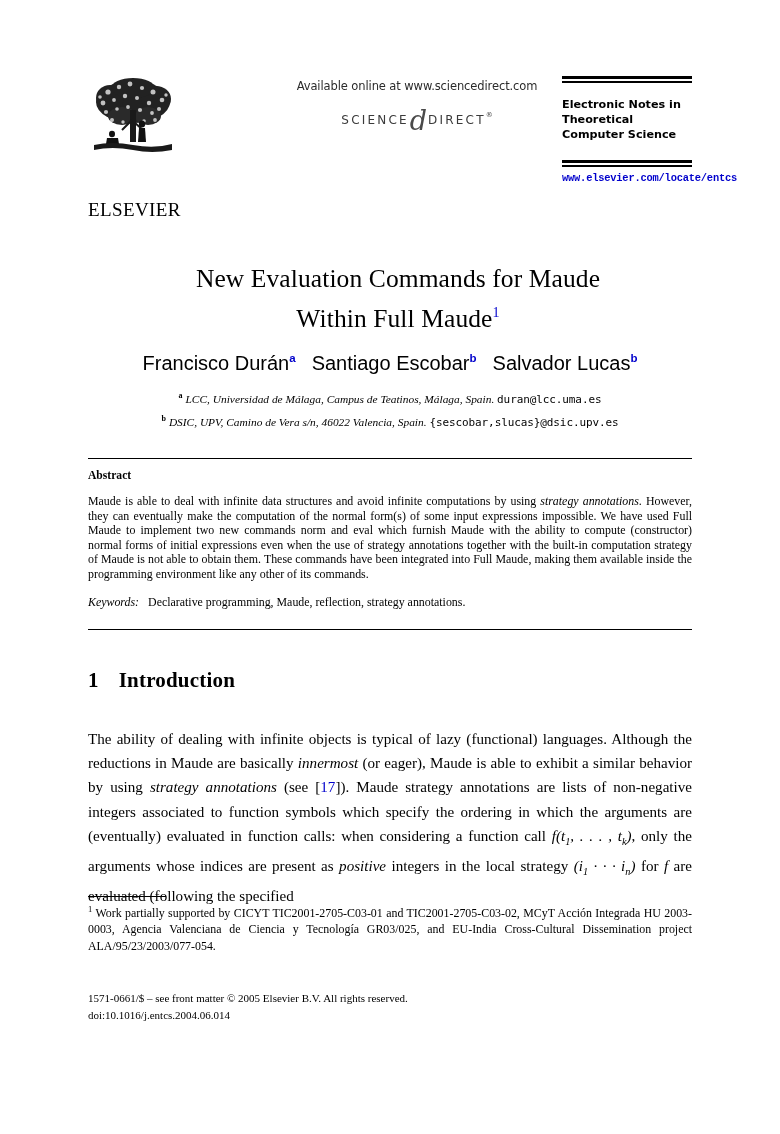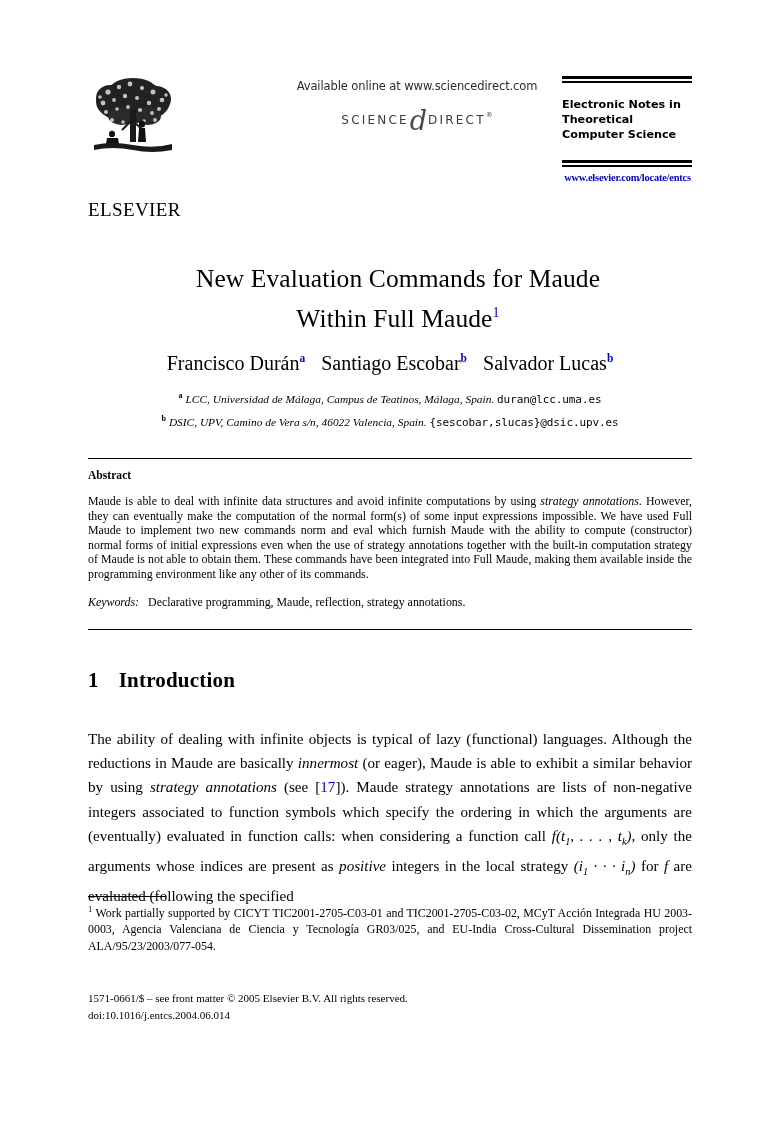--- a/index.html
+++ b/index.html
@@ -133,21 +133,21 @@
     border-top: 3px solid #000;
     border-bottom: 2px solid #000;
     height: 2px;
   }
   .entcs-url {
     position: absolute;
     left: 474px;
     top: 100px;
     width: 131px;
     text-align: center;
-    font-family: Liberation Serif, serif;
+    font-family: Liberation Mono, monospace;
     font-weight: bold;
     font-size: 10.4px;
     color: #0000cc;
     letter-spacing: -0.2px;
   }
 
   
   .title-block {
     position: absolute;
     left: 96px;
@@ -169,21 +169,21 @@
     color: #0000cc;
   }
 
   
   .authors {
     position: absolute;
     left: 88px;
     top: 352px;
     width: 604px;
     text-align: center;
-    font-family: Liberation Serif, serif;
+    font-family: Liberation Sans, sans-serif;
     font-size: 20px;
     white-space: nowrap;
   }
   .authors .asup {
     font-size: 11.5px;
     vertical-align: super;
     font-weight: bold;
     color: #0000cc;
   }
   .author-gap { display: inline-block; width: 16px; }

